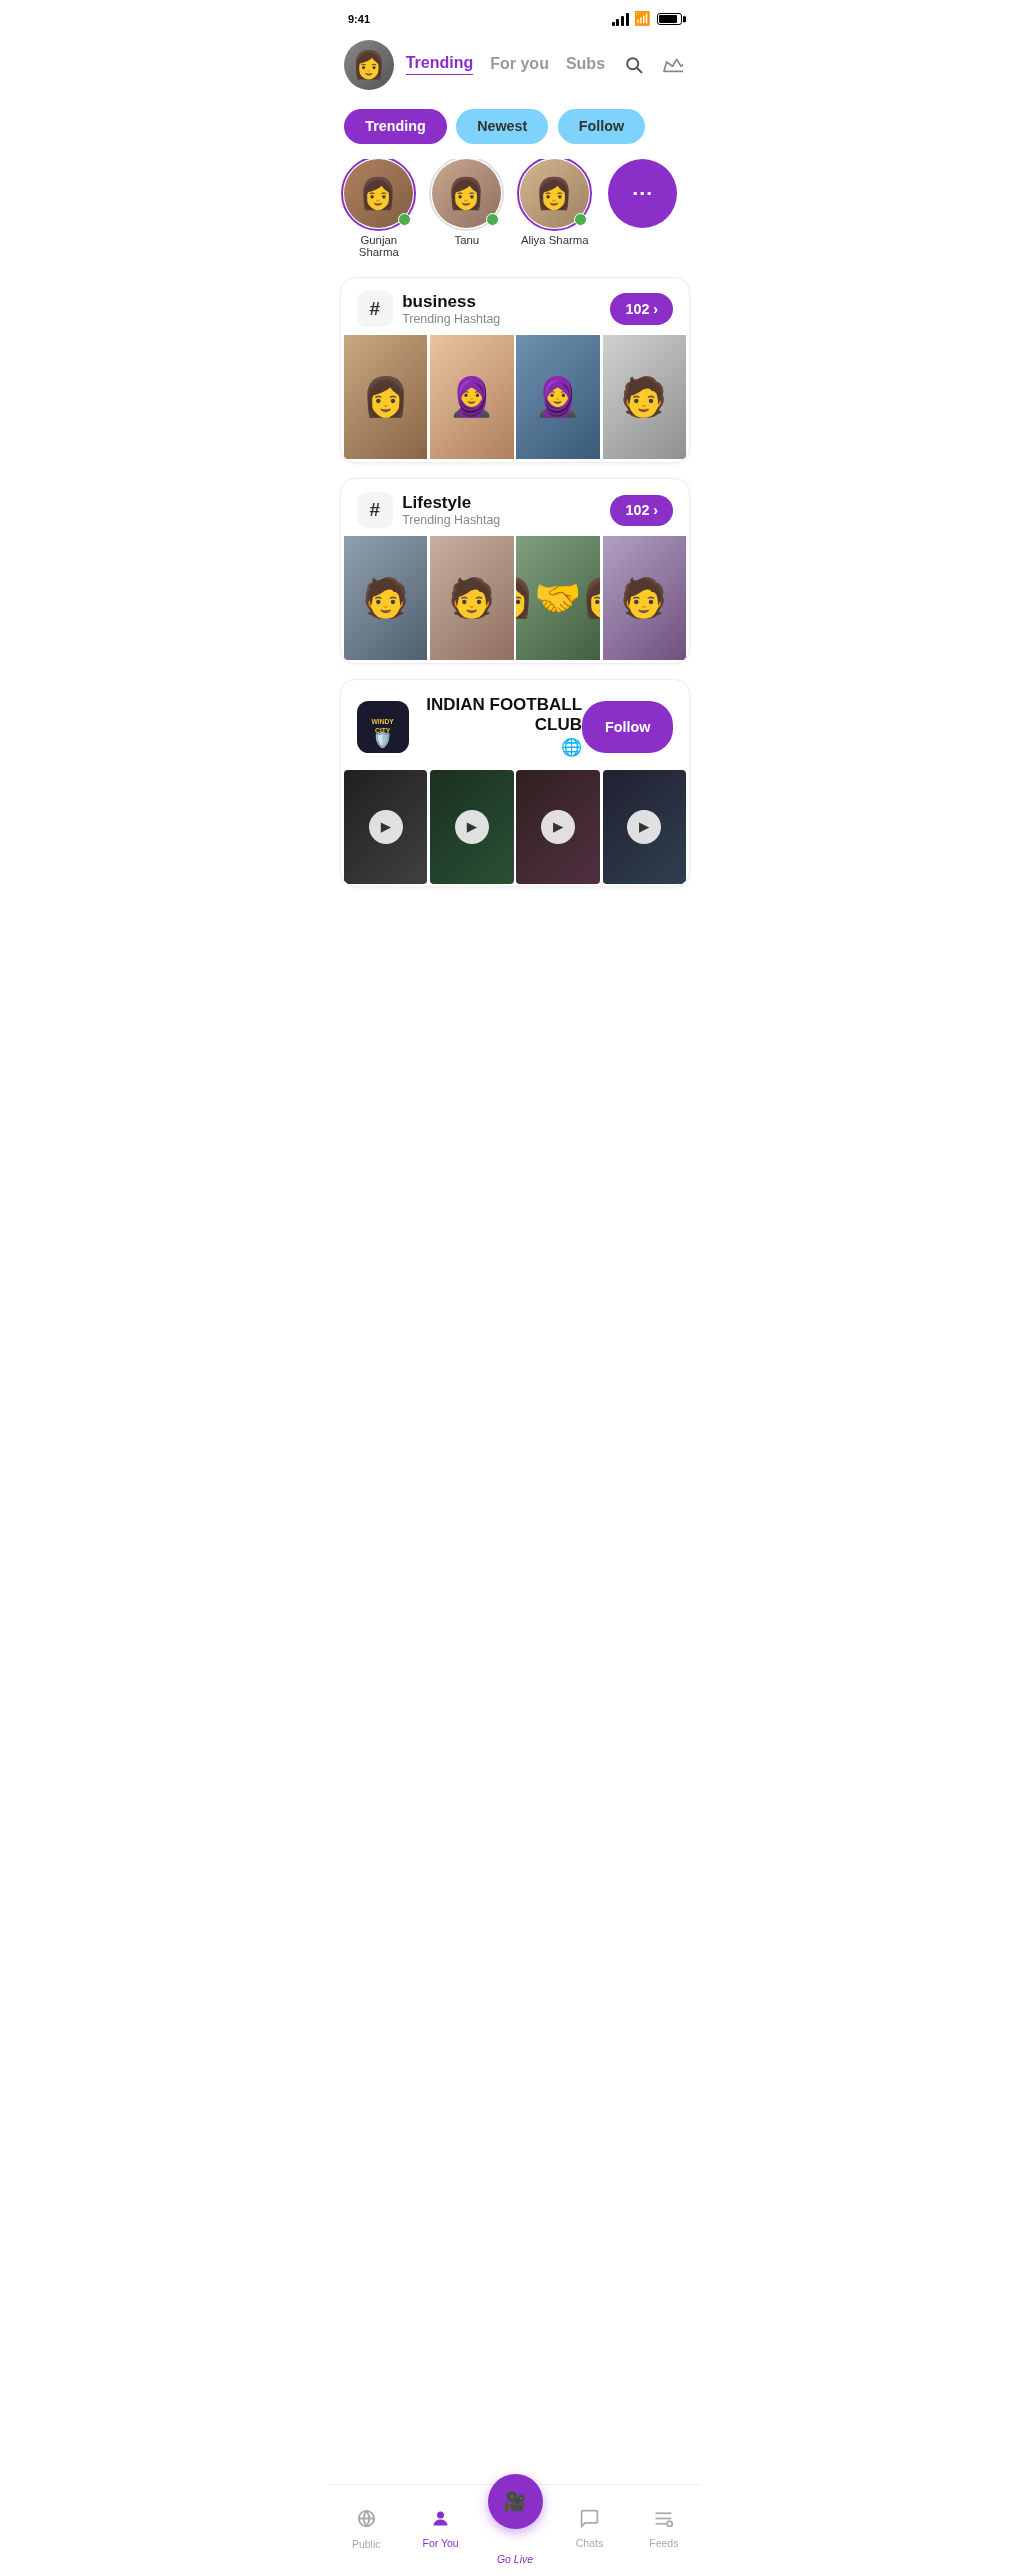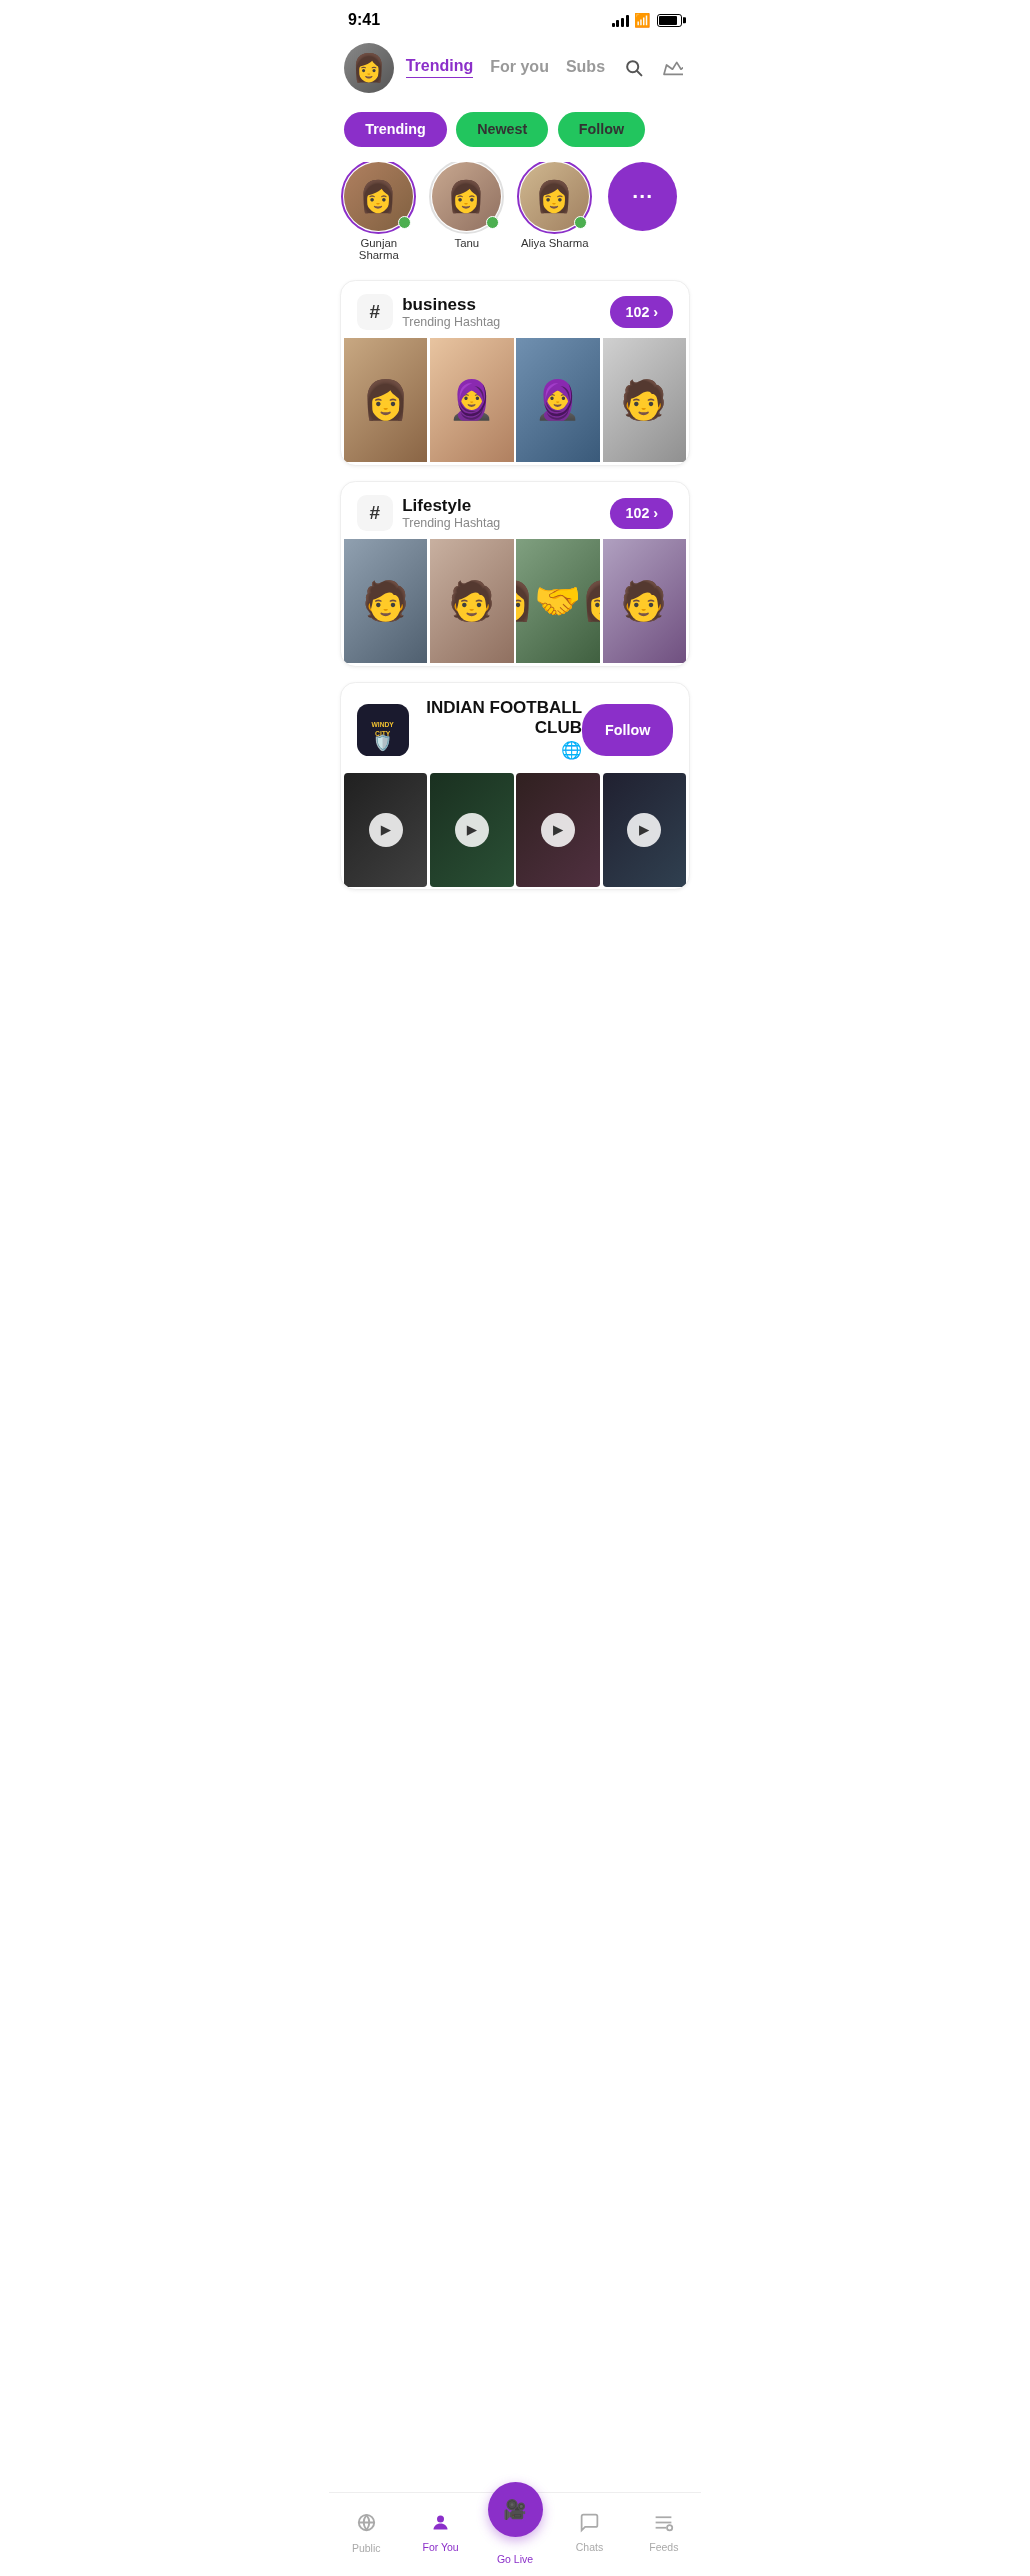--- a/index.html
+++ b/index.html
@@ -15,21 +15,21 @@
 
     
     .status-bar {
       display: flex;
       justify-content: space-between;
       align-items: center;
       padding: 11.4px 19px 5.7px;
       font-size: 14.3px;
       font-weight: 600;
     }
-    .status-time { font-weight: 700; font-size: 16px; }
+    .status-time { font-weight: 700; font-size: 11px; }
     .status-icons { display: flex; align-items: center; gap: 5.7px; }
     .signal-bars { display: flex; align-items: flex-end; gap: 1.9px; height: 13.4px; }
     .signal-bars span {
       background: #000;
       border-radius: 1px;
       width: 2.9px;
     }
     .battery-icon {
       width: 25px; height: 12.4px;
       border: 1.9px solid #000;
@@ -121,21 +121,21 @@
       white-space: nowrap;
       cursor: pointer;
       border: none;
       outline: none;
     }
     .filter-tab.active {
       background: #8B2FC9;
       color: #fff;
     }
     .filter-tab.inactive {
-      background: #22c55e;
+      background: #7dd3fc;
       color: #333;
     }
 
     
     .story-row {
       display: flex;
       gap: 19px;
       padding: 0 15.3px 19px;
       overflow-x: auto;
     }
@@ -582,21 +582,21 @@
         <circle cx="12" cy="8" r="4"></circle>
         <path d="M4 20c0-4 3.6-7 8-7s8 3 8 7" fill="#8B2FC9"></path>
       </svg>
     </span>
     <span class="nav-label active">For You</span>
   </div>
   <div class="nav-item">
     <div class="go-live-btn">
       <span class="cam-icon">🎥</span>
     </div>
-    <span class="nav-label" style="color:#8B2FC9; margin-top:13px;">Go Live</span>
+    <span class="nav-label" style="color:#8B2FC9; margin-top:21px;font-style:italic;">Go Live</span>
   </div>
   <div class="nav-item">
     <span class="nav-icon">
       <svg width="21" height="21" viewBox="0 0 24 24" fill="none" stroke="#aaa" stroke-width="2">
         <path d="M21 15a2 2 0 01-2 2H7l-4 4V5a2 2 0 012-2h14a2 2 0 012 2z"></path>
       </svg>
     </span>
     <span class="nav-label">Chats</span>
   </div>
   <div class="nav-item">

